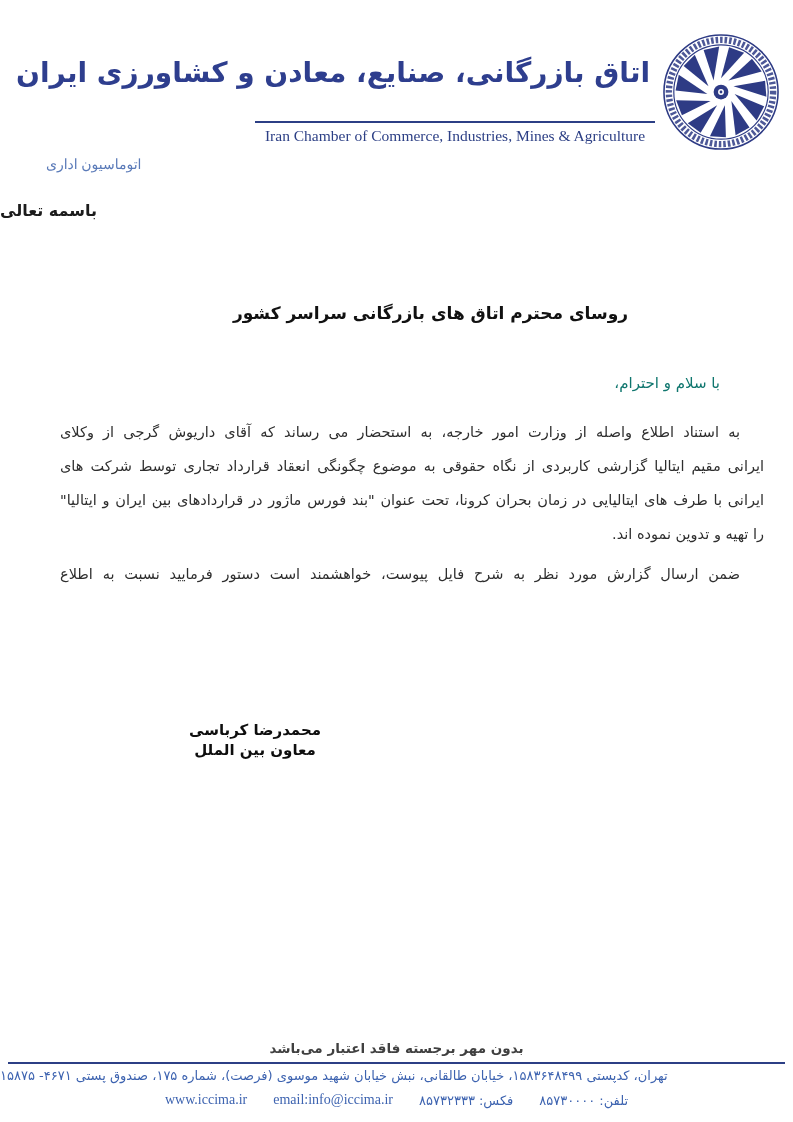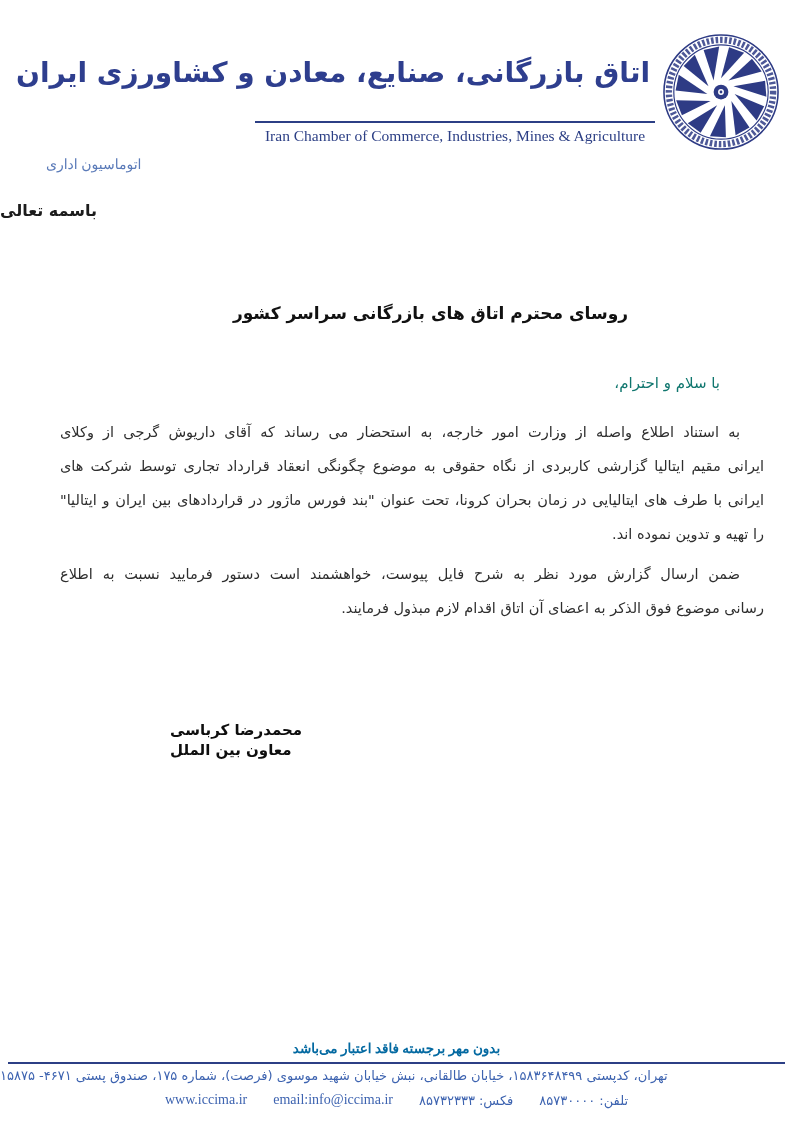--- a/index.html
+++ b/index.html
@@ -47,29 +47,29 @@
     direction:rtl;font-size:14.5px;color:#2e2e2e;line-height:34px;
   }
   .p1{top:415px;}
   .p2{top:557px;}
   .pline{text-align:justify;text-align-last:justify;height:34px;overflow:visible;}
   .pline.first{text-indent:24px;}
   .pline.last{text-align:left;text-align-last:right;}
   
   .signature{
     position:absolute;top:720px;left:170px;width:170px;
-    text-align:left;direction:rtl;color:#0e0e0e;
+    text-align:center;direction:rtl;color:#0e0e0e;
   }
   .sig-name{font-size:15px;font-weight:bold;line-height:20px;}
   .sig-title{font-size:15px;font-weight:bold;line-height:20px;}
   
   .validity{
     position:absolute;top:1040px;left:0;width:793px;
     text-align:center;direction:rtl;
-    font-size:13.5px;font-weight:bold;color:#0369a1;font-family:Liberation Serif, serif;
+    font-size:13.5px;font-weight:bold;color:#404040;
   }
   .footer-rule{position:absolute;top:1062px;left:8px;width:777px;height:2px;background:#2c3f85;}
   .address{
     position:absolute;top:1068px;left:0;width:793px;
     text-align:left;direction:rtl;
     font-size:13px;color:#3d63b0;white-space:nowrap;
   }
   .contacts{
     position:absolute;top:1092px;left:0;width:793px;
     display:flex;flex-direction:row;justify-content:center;align-items:center;
@@ -123,21 +123,20 @@
 
   <div class="paragraph p1">
     <div class="pline first">به استناد اطلاع واصله از وزارت امور خارجه، به استحضار می رساند که آقای داریوش گرجی از وکلای</div>
     <div class="pline">ایرانی مقیم ایتالیا گزارشی کاربردی از نگاه حقوقی به موضوع چگونگی انعقاد قرارداد تجاری توسط شرکت های</div>
     <div class="pline">ایرانی با طرف های ایتالیایی در زمان بحران کرونا، تحت عنوان "بند فورس ماژور در قراردادهای بین ایران و ایتالیا"</div>
     <div class="pline last">را تهیه و تدوین نموده اند.</div>
   </div>
 
   <div class="paragraph p2">
     <div class="pline first">ضمن ارسال گزارش مورد نظر به شرح فایل پیوست، خواهشمند است دستور فرمایید نسبت به اطلاع</div>
-    <div class="pline last">رسانی موضوع فوق الذکر به اعضای آن اتاق اقدام لازم مبذول فرمایند.</div>
   </div>
 
   <div class="signature">
     <div class="sig-name">محمدرضا کرباسی</div>
     <div class="sig-title">معاون بین الملل</div>
   </div>
 
   <div class="validity">بدون مهر برجسته فاقد اعتبار می‌باشد</div>
   <div class="footer-rule"></div>
   <div class="address">تهران، کدپستی ۱۵۸۳۶۴۸۴۹۹، خیابان طالقانی، نبش خیابان شهید موسوی (فرصت)، شماره ۱۷۵، صندوق پستی ۴۶۷۱- ۱۵۸۷۵</div>

